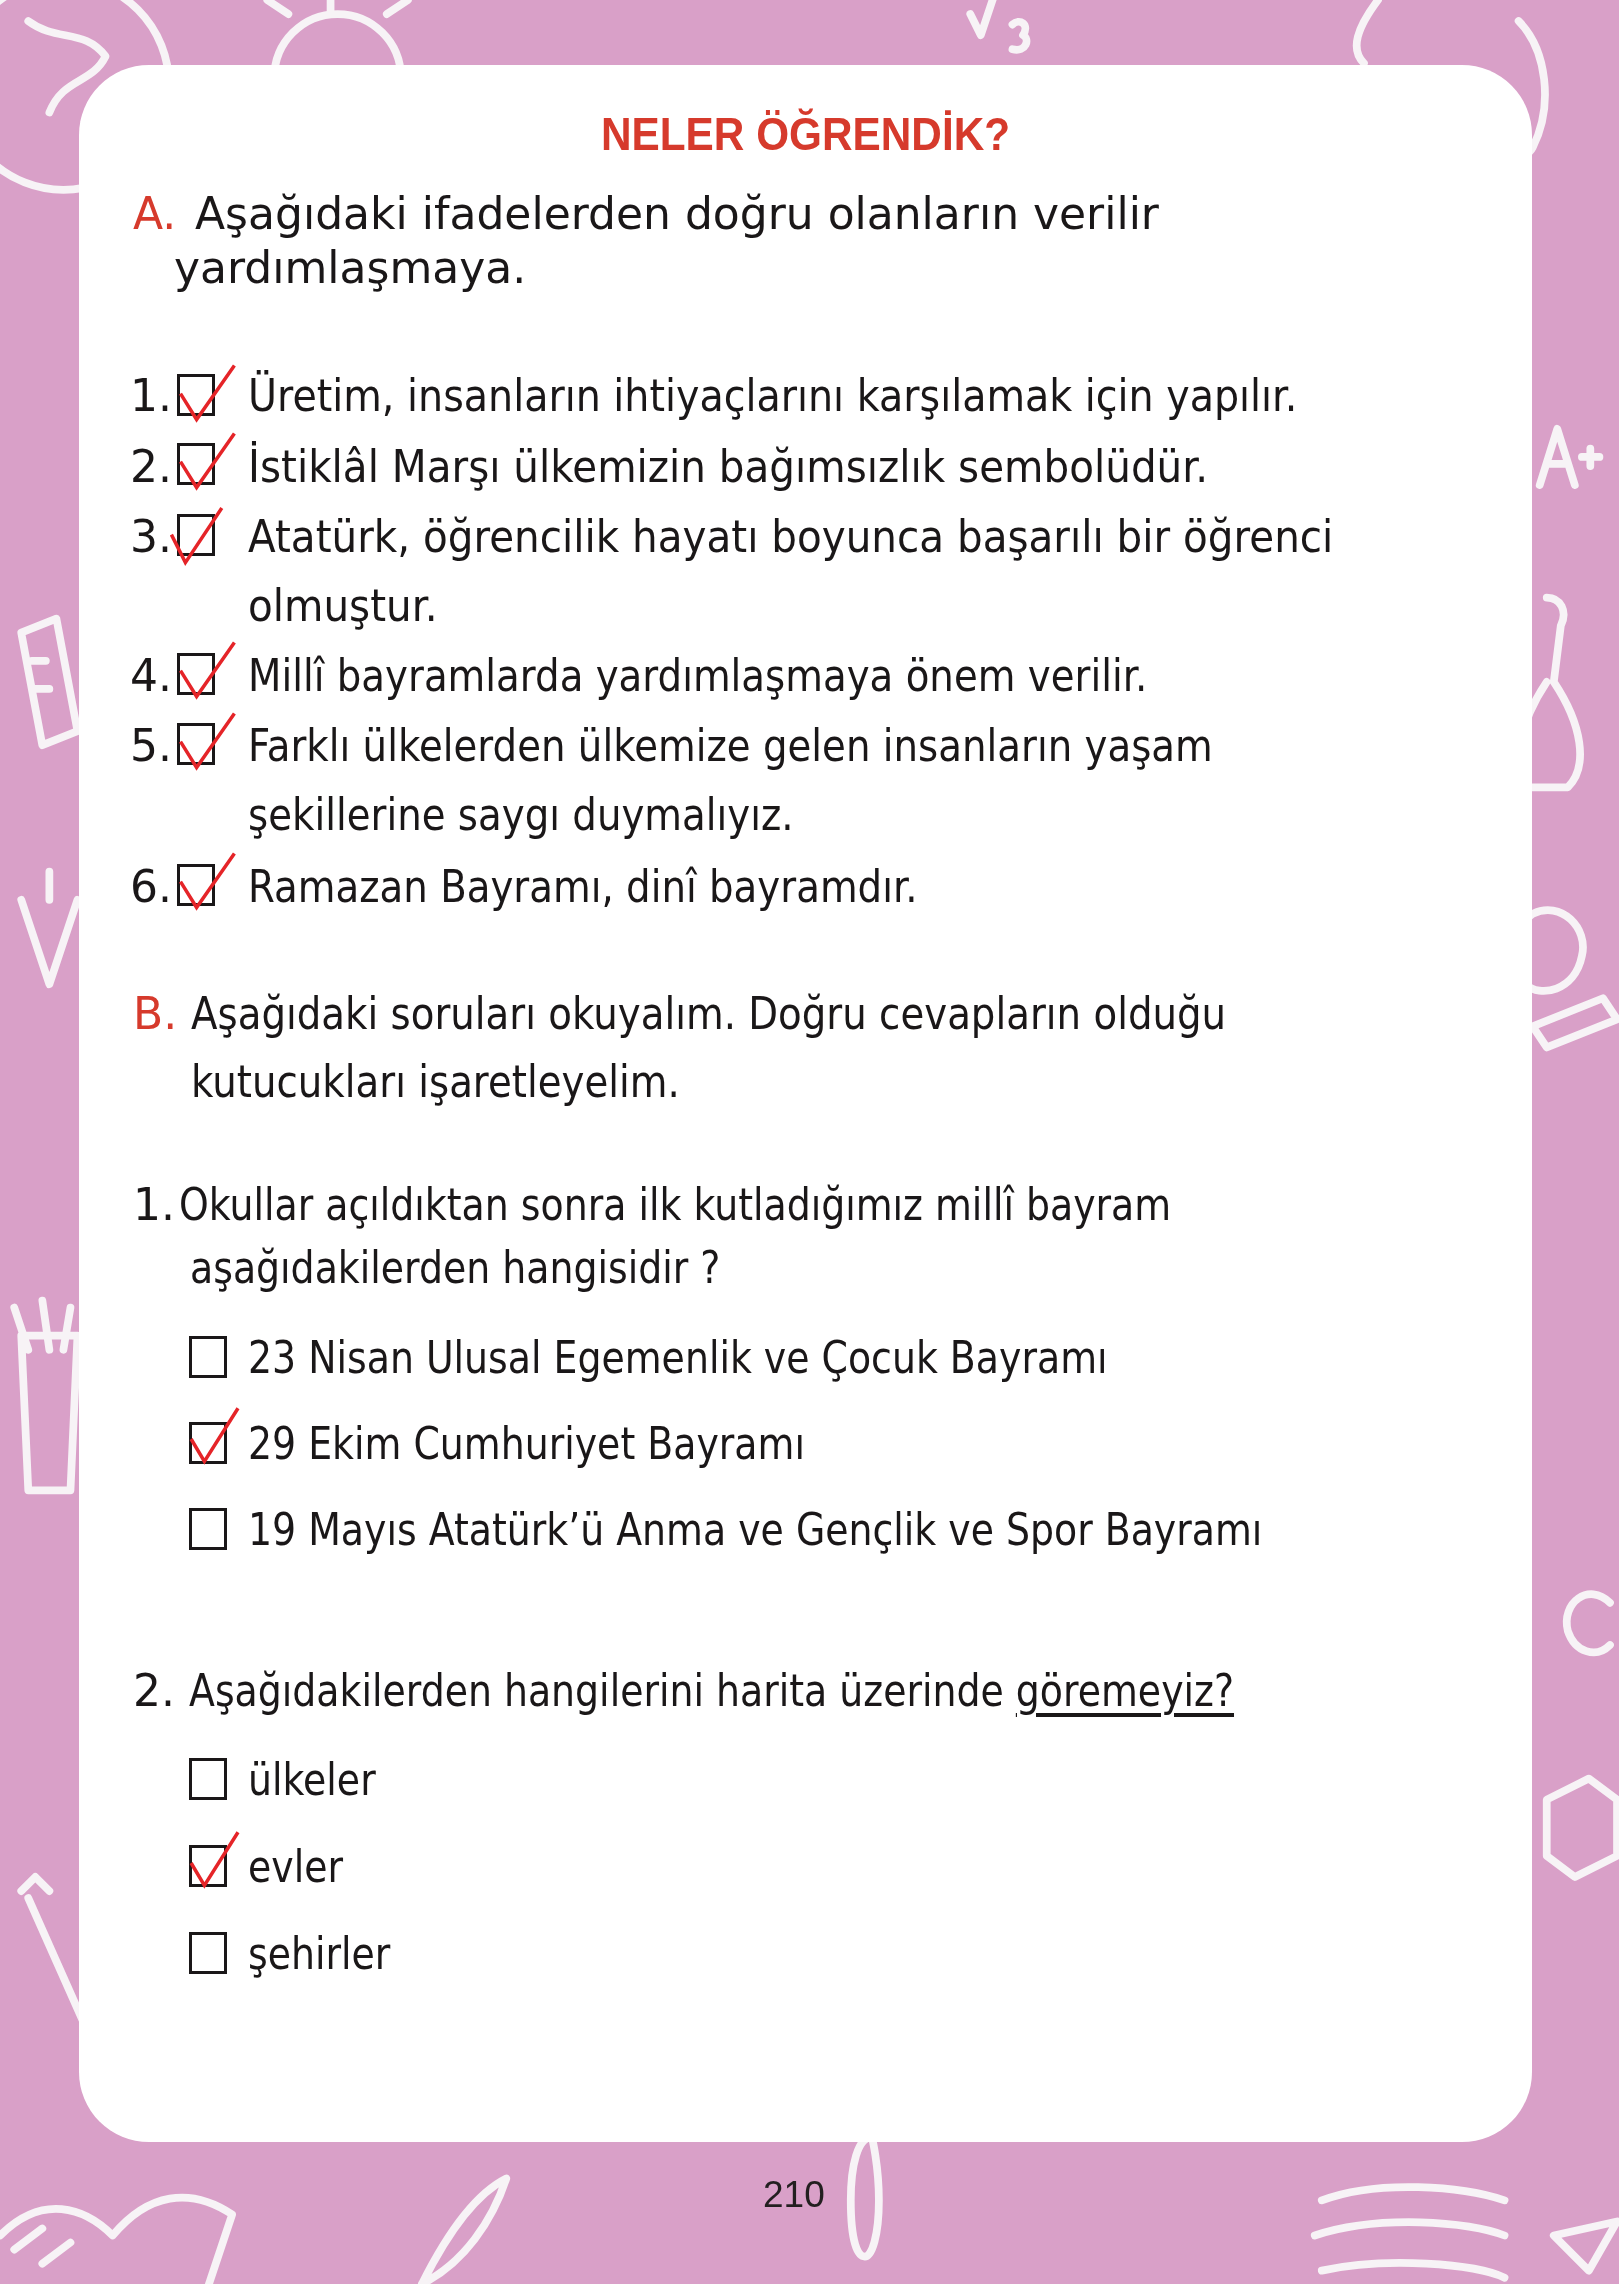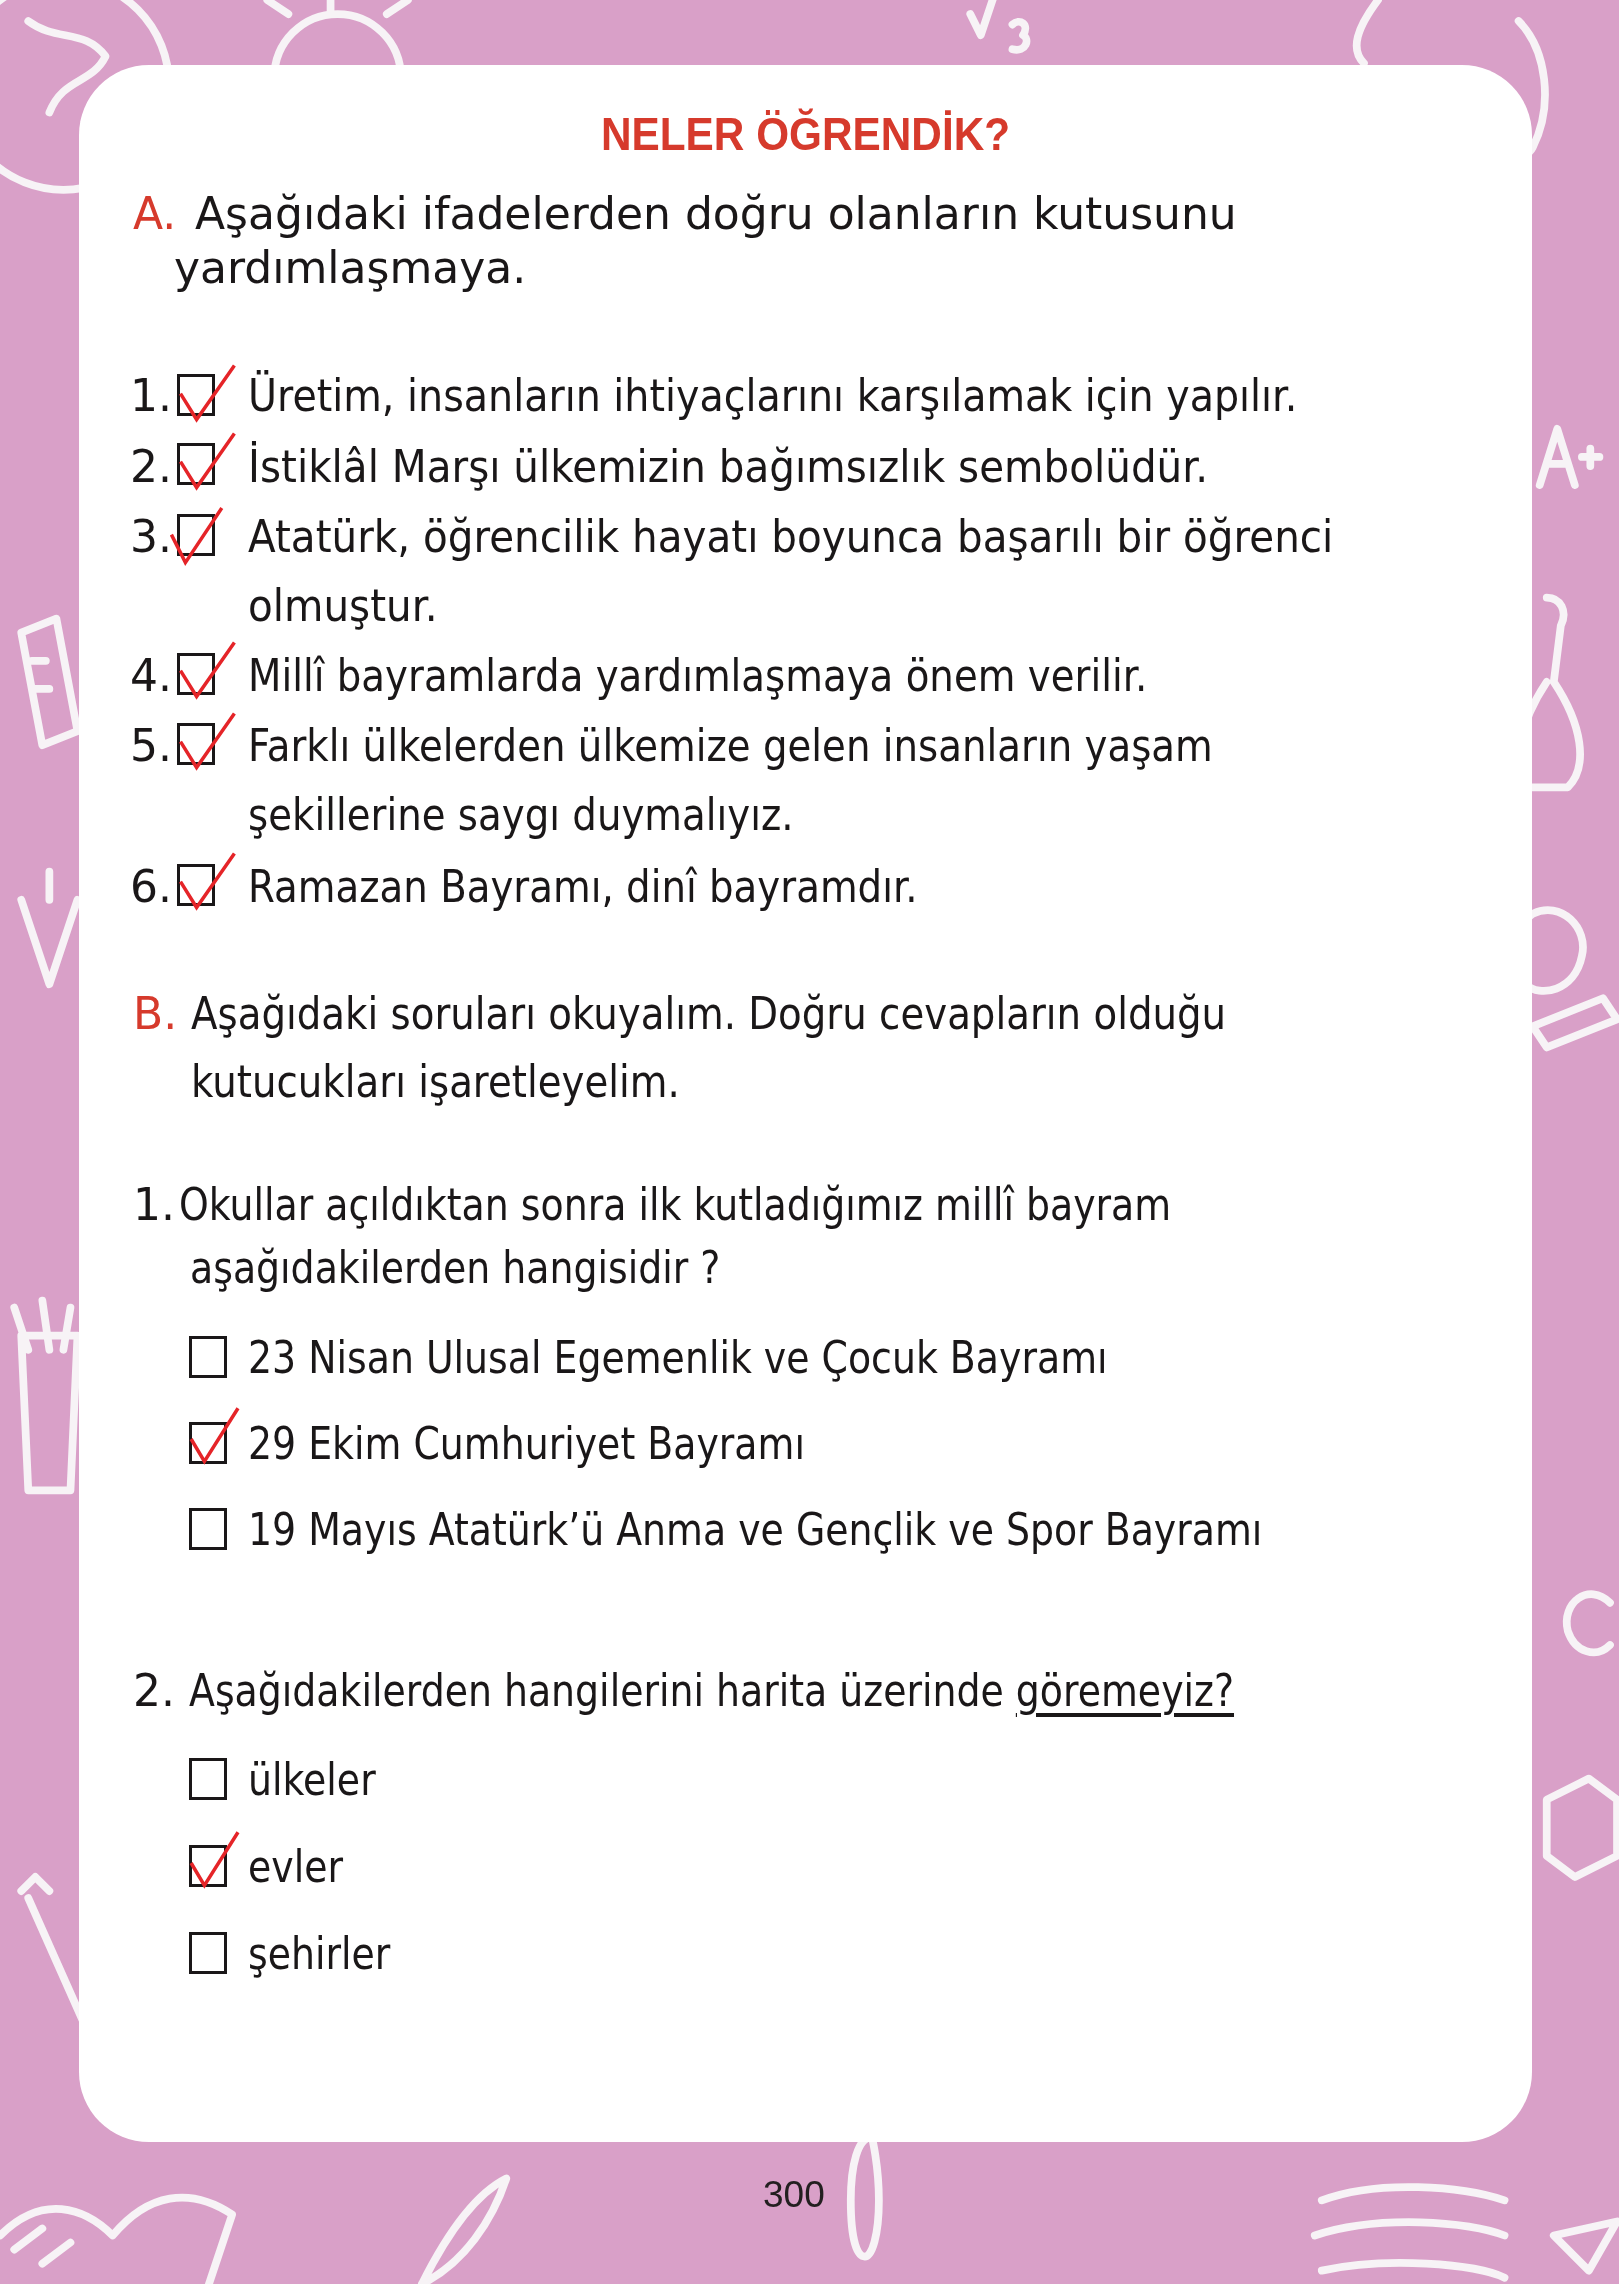--- a/index.html
+++ b/index.html
@@ -95,21 +95,21 @@
   <g>
       <path d="M2210 3180 l90 -20 l-40 70 z"></path>
     </g>
 </svg>
 
 <div class="card">
 
   <div class="title">NELER ÖĞRENDİK?</div>
 
   <div class="txt red" style="left:54px; top:127px;">A.</div>
-  <div class="txt" style="left:116px; top:127px;">Aşağıdaki ifadelerden doğru olanların kutusunu</div>
+  <div class="txt" style="left:116px; top:127px;">Aşağıdaki ifadelerden doğru olanların verilir</div>
   <div class="txt" style="left:95px; top:181px;">yardımlaşmaya.</div>
 
   <div class="txt" style="left:51px; top:309px;">1.</div>
   <div class="box" style="left:98px; top:309px;"></div>
   <svg class="check" style="left:98px; top:295px;" width="63" height="63" viewBox="0 0 90 90">
       <path d="M5 48 L28 85 L82 8" stroke="#e52428" stroke-width="5" fill="none"></path>
     </svg>
   <div class="txt" style="left:169px; top:309px; transform:scaleX(0.90);">Üretim, insanların ihtiyaçlarını karşılamak  için yapılır.</div>
 
   <div class="txt" style="left:51px; top:380px;">2.</div>
@@ -179,14 +179,14 @@
   <svg class="check" style="left:110px; top:1763px;" width="56" height="63" viewBox="0 0 80 90">
       <path d="M3 50 L22 82 L70 6" stroke="#e52428" stroke-width="5" fill="none"></path>
     </svg>
   <div class="txt" style="left:169px; top:1780px; transform:scaleX(0.86);">evler</div>
 
   <div class="box" style="left:110px; top:1867px;"></div>
   <div class="txt" style="left:169px; top:1867px; transform:scaleX(0.86);">şehirler</div>
 
 </div>
 
-<div class="pagenum">300</div>
+<div class="pagenum">210</div>
 
 
 </body></html>

